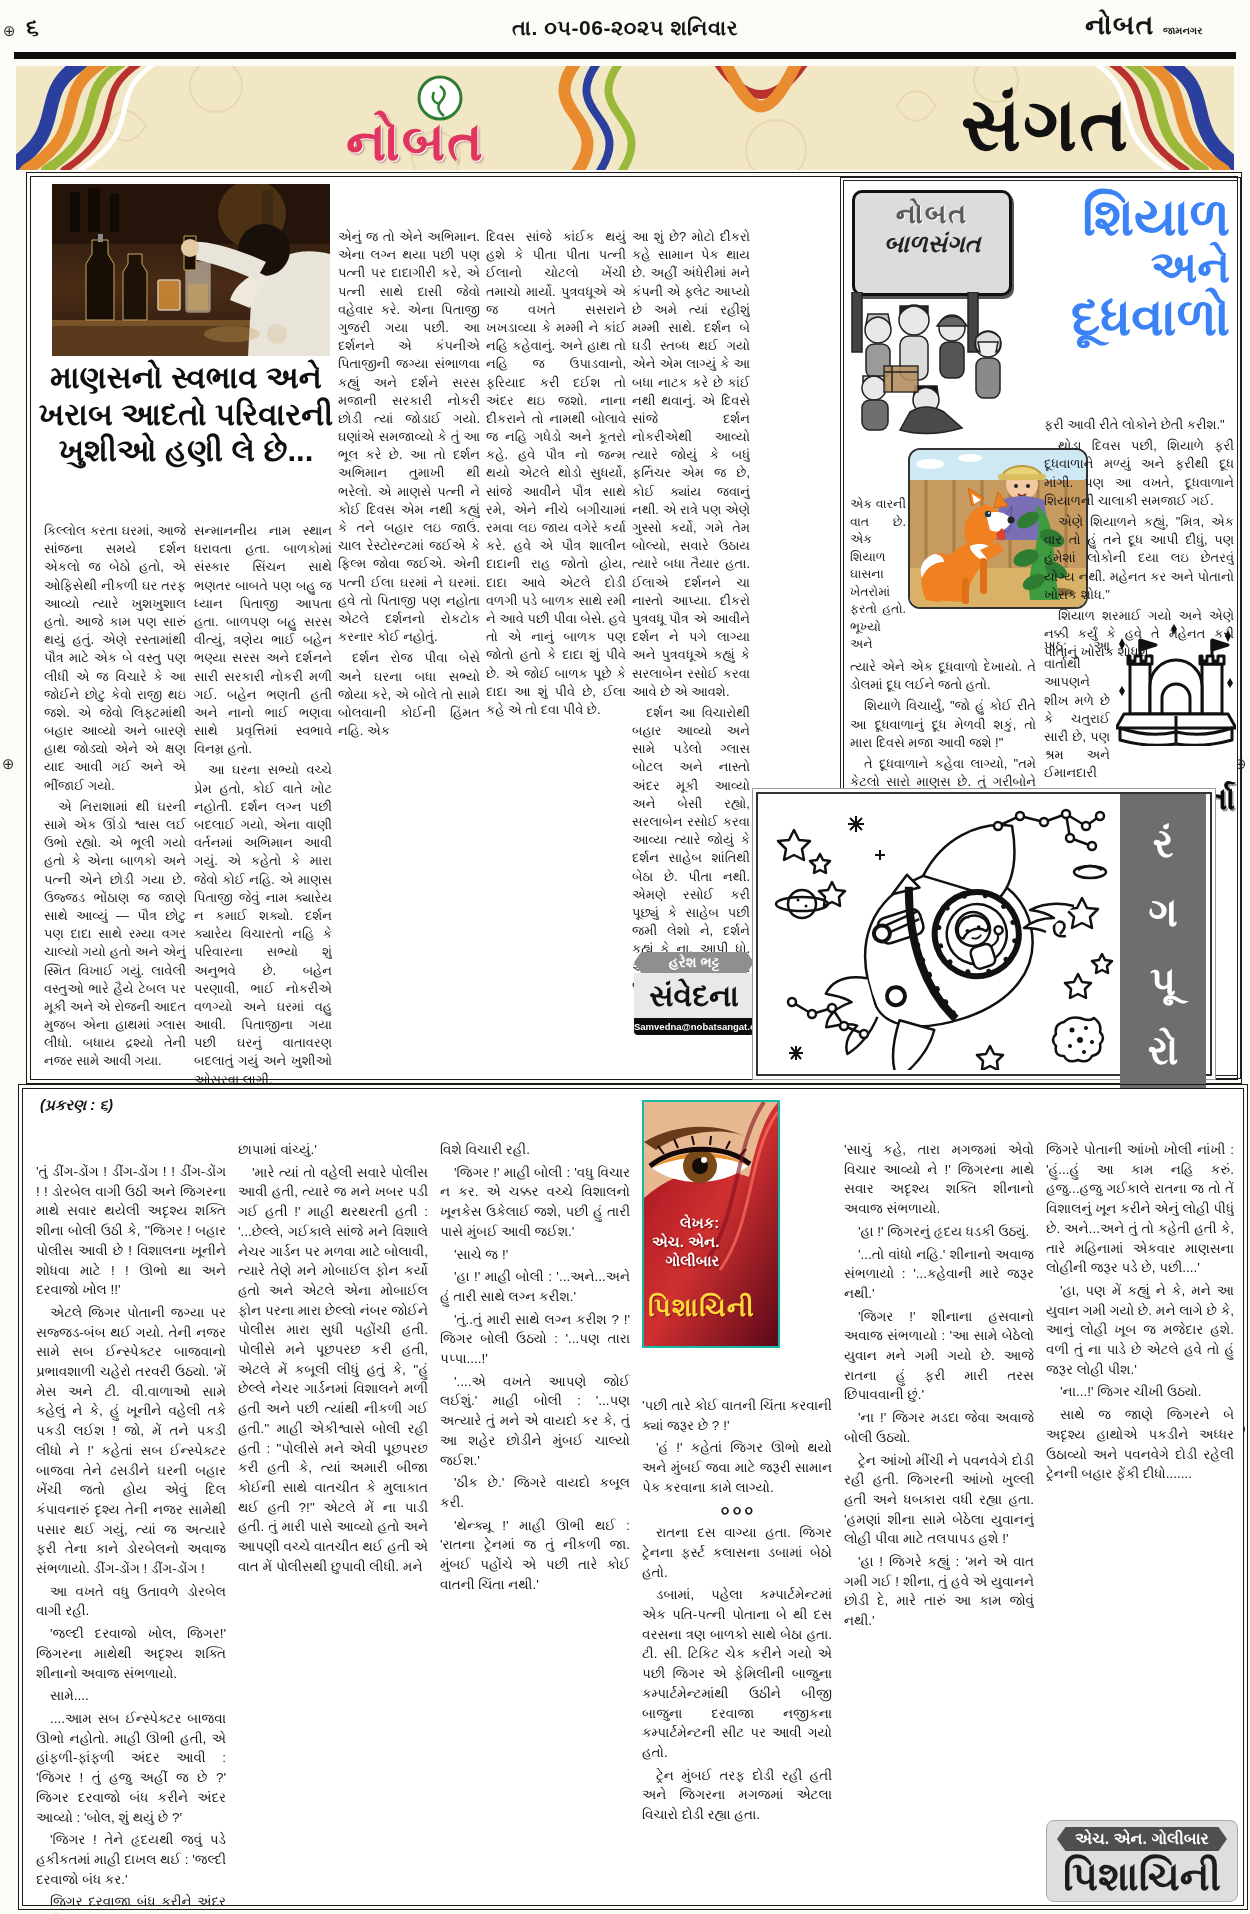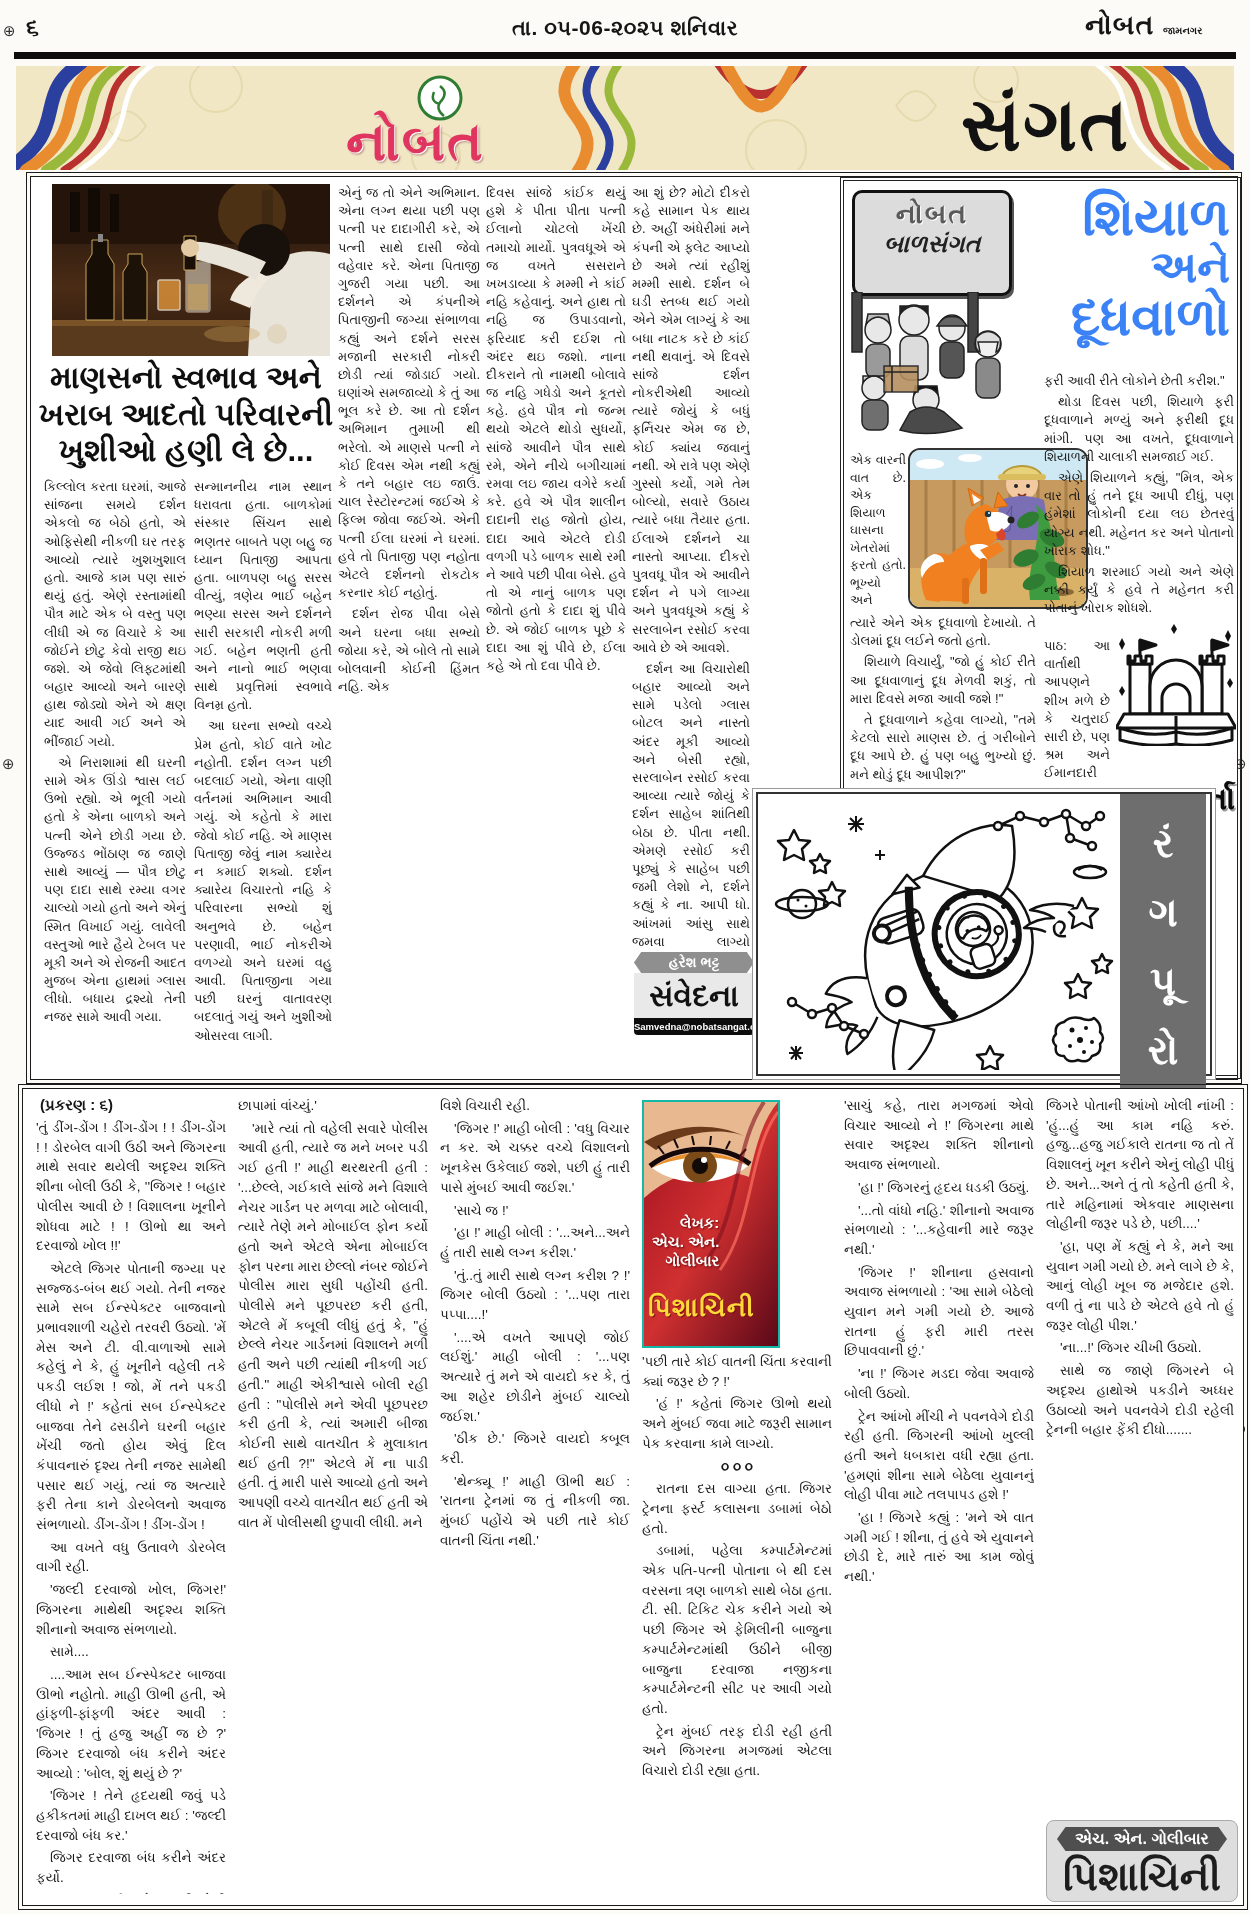--- a/index.html
+++ b/index.html
@@ -14,21 +14,21 @@
   .toplogo small{font-size:10px;font-weight:bold;letter-spacing:0;}
   .blackrule{background:#0d0d0d;}
   
   .masthead{background:#f1e7c5;overflow:hidden;}
   .nobat-logo{font-size:54px;font-weight:800;color:#e0355f;text-shadow:1px 1px 0 #fff,2px 2px 2px rgba(120,30,40,.45);letter-spacing:2px;}
   .sangat{font-size:74px;font-weight:800;color:#121212;letter-spacing:2px;}
   
   .frame{border:1.6px solid #1a1a1a;outline:1px solid #1a1a1a;outline-offset:3px;background:#fff;}
   .frame2{border:1.4px solid #222;outline:1px solid #222;outline-offset:2px;background:#fff;}
   
-  .col{text-align:justify;font-size:13px;line-height:1.4;overflow:hidden;}
+  .col{text-align:justify;font-size:13px;line-height:1.4;overflow:hidden;margin-top:44px;}
   .col p{margin:0 0 3px;text-indent:14px;}
   .col p:first-child{text-indent:0;}
   .bcol{font-size:13.5px;line-height:1.46;}
   .hl1{font-size:31px;font-weight:800;text-align:center;line-height:1.18;color:#0f0f0f;}
   .hl2{font-size:52px;font-weight:800;text-align:right;line-height:1.04;color:#3b82f6;}
   .hl2 .mid{font-size:44px;}
   
   .sv{border-radius:4px;overflow:hidden;text-align:center;}
   .sv .rib{background:#8f8f8f;color:#fff;font-weight:bold;font-size:14px;padding:2px 0;clip-path:polygon(0 50%,6% 0,94% 0,100% 50%,94% 100%,6% 100%);}
   .sv .ttl{background:#e9e9e9;color:#111;font-weight:800;font-size:30px;line-height:1.5;}
@@ -36,21 +36,21 @@
   
   .sign{background:#dcdcdc;border:3px solid #111;border-radius:10px;box-shadow:2px 3px 0 #555;text-align:center;padding-top:6px;}
   .sign .n1{font-size:27px;font-weight:800;color:#5a5a5a;text-shadow:1px 1px 0 #fff;letter-spacing:2px;}
   .sign .n2{font-size:24px;font-weight:bold;color:#222;font-style:italic;}
   .moralcol{font-size:13px;line-height:1.4;text-align:justify;}
   .balvarta{font-size:31px;font-weight:800;color:#0a0a0a;letter-spacing:1px;text-shadow:1.5px 1.5px 0 #999;text-align:right;}
   
   .rangbar{background:#6e6e6e;display:flex;flex-direction:column;align-items:center;justify-content:space-around;padding:14px 0;}
   .rangbar span{color:#fff;font-size:40px;font-weight:800;line-height:1;}
   
-  .chapter{font-weight:800;font-size:15px;}
+  .chapter{font-weight:800;font-size:15px;font-style:italic;}
   .kramsha{font-weight:800;font-size:14px;text-align:right;}
   .endbanner{background:#dedede;border-radius:8px;text-align:center;overflow:hidden;border:1px solid #aaa;}
   .endbanner .rib{background:#4f4f4f;color:#fff;font-size:16px;font-weight:bold;padding:3px 0;margin:6px 10px 2px;clip-path:polygon(0 50%,5% 0,95% 0,100% 50%,95% 100%,5% 100%);}
   .endbanner .ttl{font-size:40px;font-weight:800;color:#1d1d1d;line-height:1.15;}
   .eyebox{border:2px solid #14b8a6;overflow:hidden;text-align:right;}
   .eyetxt{position:absolute;color:#fff;font-weight:800;line-height:1.25;font-size:15px;text-shadow:1px 1px 2px #600;}
   .eyetitle{position:absolute;color:#ffd83a;font-weight:800;font-size:26px;text-shadow:1px 1px 0 #7a1010;letter-spacing:1px;}
   .c000{text-align:center !important;text-indent:0 !important;font-weight:bold;}
 </style>
 </head>

